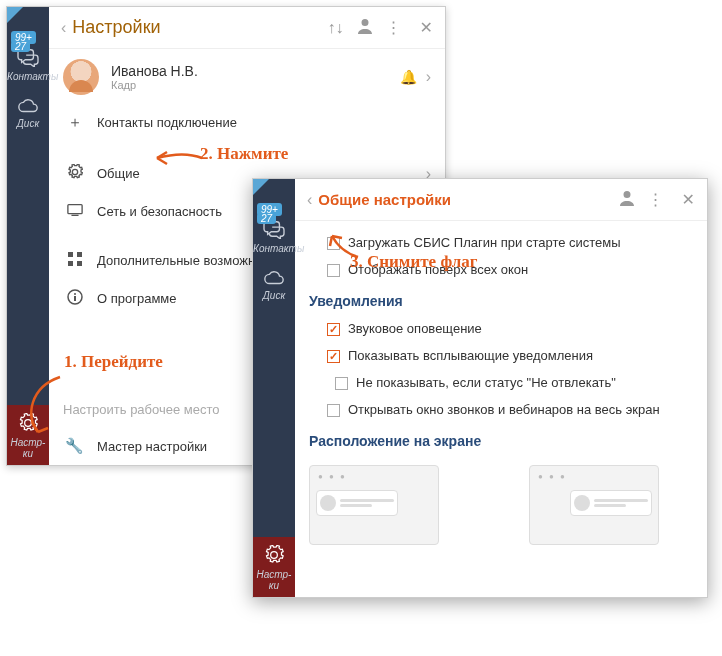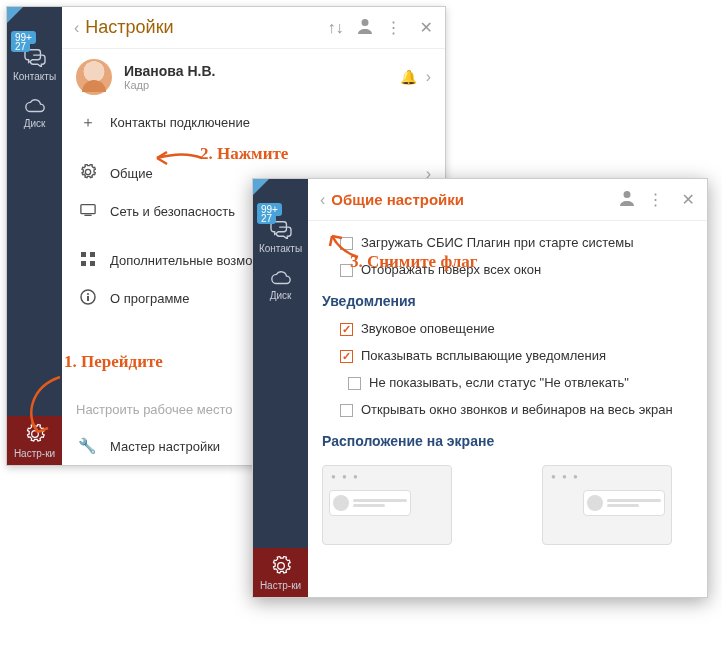--- a/index.html
+++ b/index.html
@@ -9,23 +9,23 @@
     position: absolute;
     background: #fff;
     border: 1px solid #ccc;
     box-shadow: 0 2px 8px rgba(0,0,0,0.2);
     display: flex;
   }
   .w1 { left: 6px; top: 6px; width: 440px; height: 460px; }
   .w2 { left: 252px; top: 178px; width: 456px; height: 420px; box-shadow: 0 4px 18px rgba(0,0,0,0.35); }
 
   .sidebar {
-    width: 55px; background: #2e3a4f; color: #fff;
+    width: 42px; background: #2e3a4f; color: #fff;
     display: flex; flex-direction: column; align-items: center;
-    position: relative; padding-top: 4px;
+    position: relative; padding-top: 4px; font-style: italic;
   }
   .sidebar .corner {
     position: absolute; top: 0; left: 0;
     width: 0; height: 0;
     border-style: solid; border-width: 16px 16px 0 0;
     border-color: #5aa7d6 transparent transparent transparent;
   }
   .badge99 {
     position: absolute; top: 24px; left: 4px;
     background: #4aa3d8; color: #fff; font-size: 10px;
@@ -60,21 +60,21 @@
   .avatar {
     width: 36px; height: 36px; border-radius: 50%;
     background: radial-gradient(circle at 50% 35%, #f3d5c0 35%, #e8a77a 36%);
     position: relative; margin-right: 12px;
   }
   .avatar::after {
     content: ""; position: absolute; bottom: 3px; left: 6px; width: 24px; height: 12px;
     background: #d98750; border-radius: 12px 12px 0 0;
   }
   .user-info { flex: 1; }
-  .user-name { font-size: 14px; color: #333; font-weight: bold; }
+  .user-name { font-size: 14px; color: #333; }
   .user-sub { font-size: 11px; color: #999; }
   .bell { color: #8a7fd6; margin-right: 8px; font-size: 14px; }
   .chev { color: #aaa; font-size: 16px; }
 
   .row {
     display: flex; align-items: center; padding: 10px 14px;
     font-size: 13px; color: #333; cursor: pointer;
   }
   .row .ricon { width: 24px; text-align: center; color: #555; margin-right: 10px; font-size: 15px; }
   .row .rlabel { flex: 1; }

